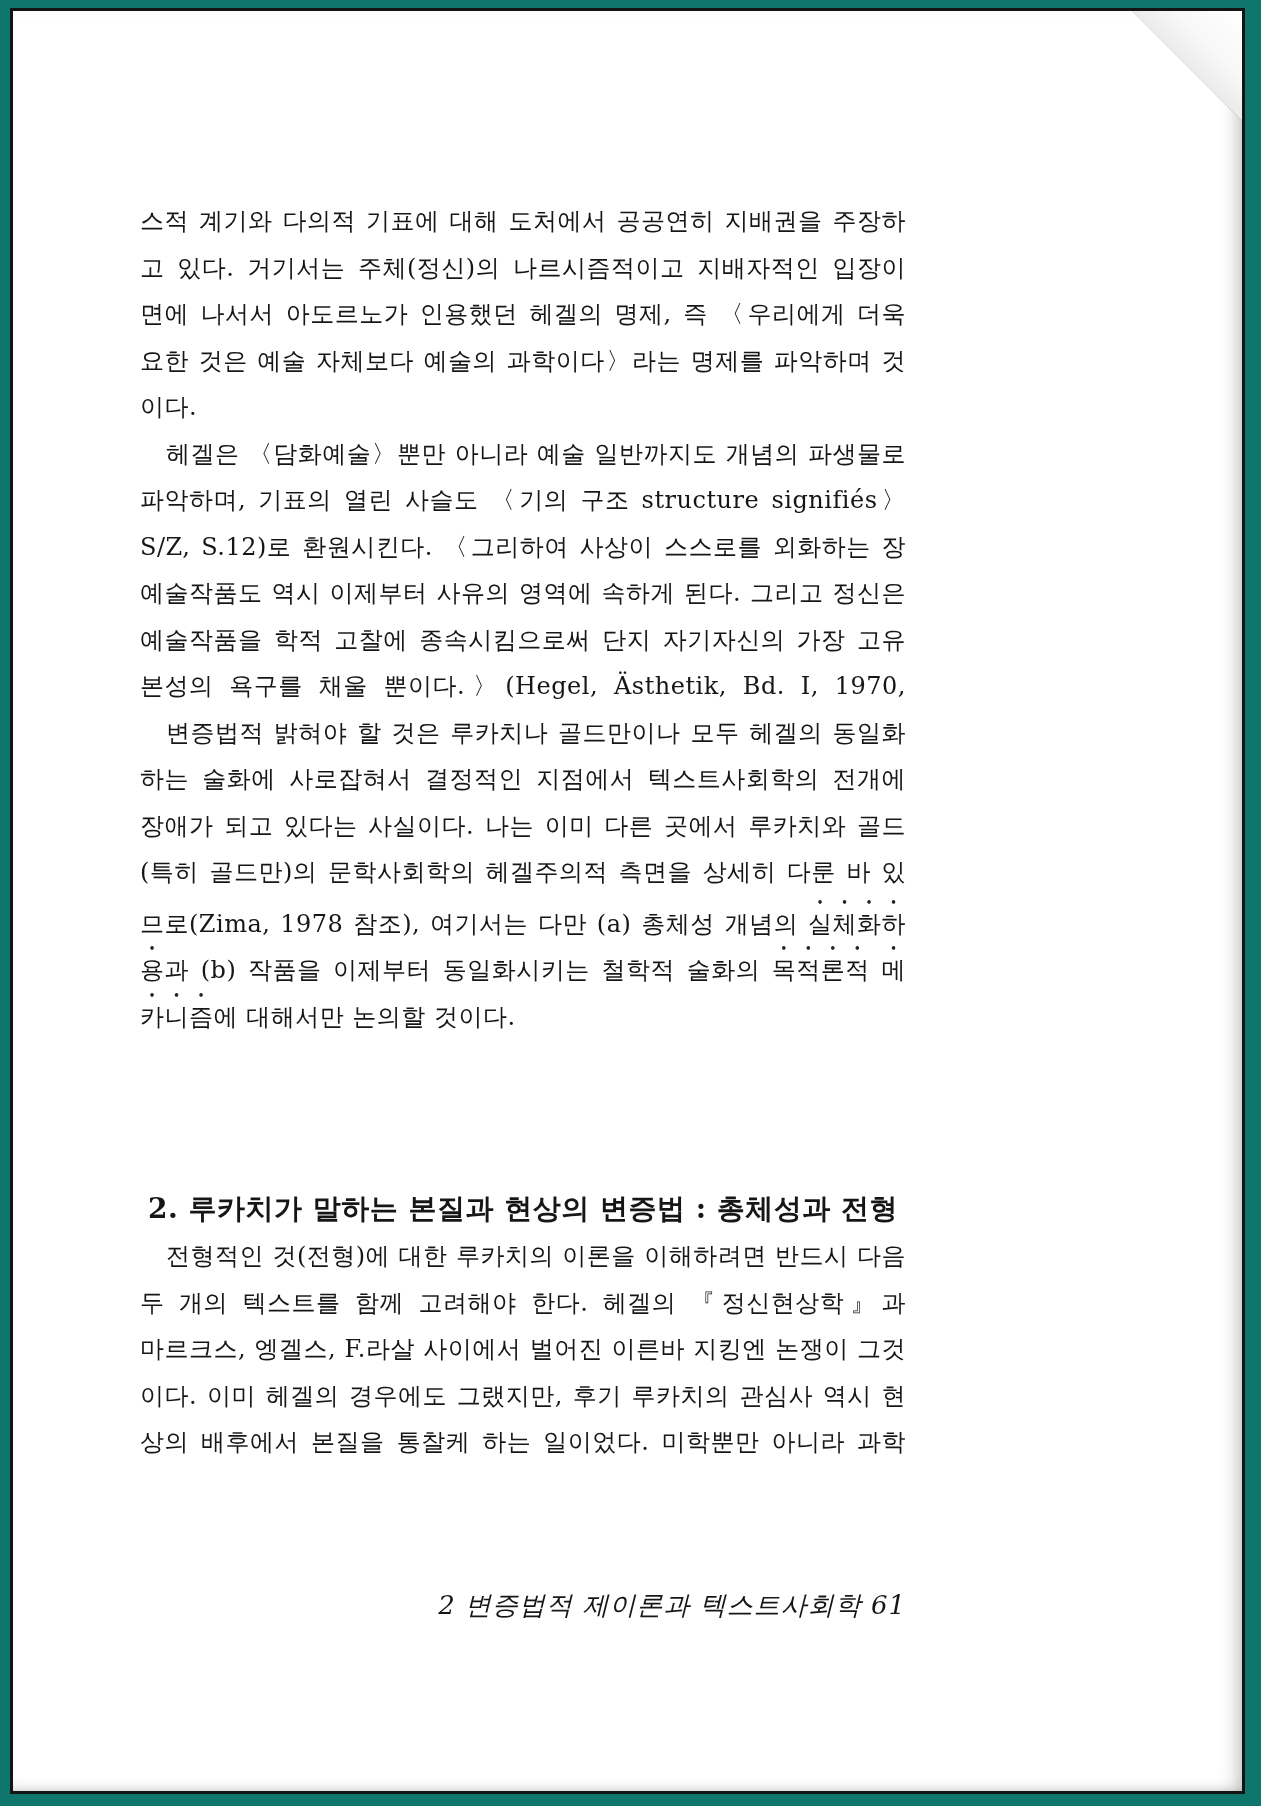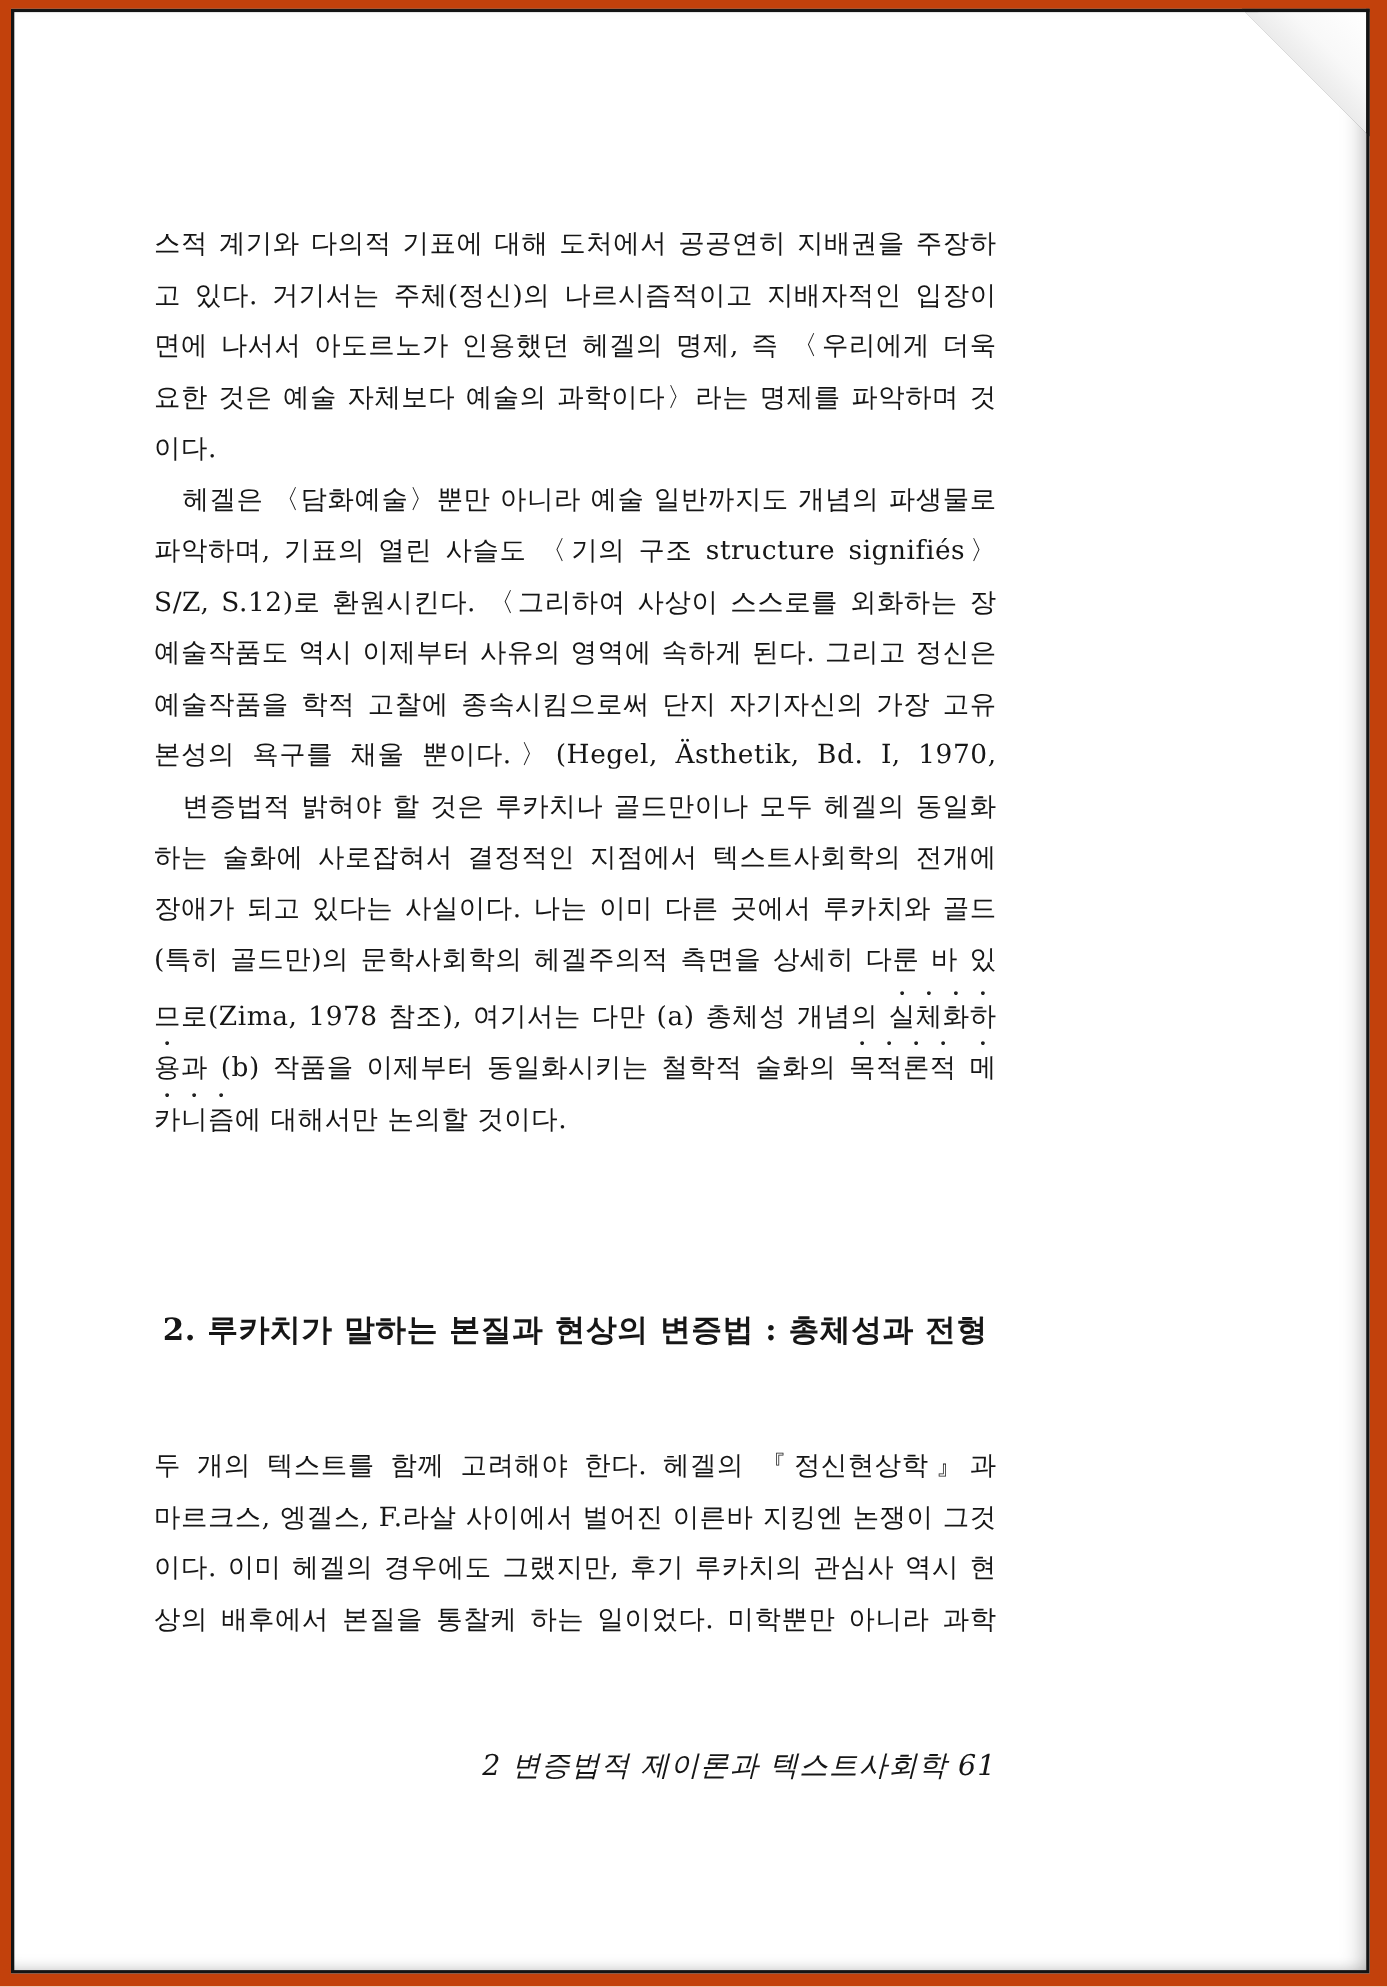--- a/index.html
+++ b/index.html
@@ -3,21 +3,21 @@
 <meta charset="utf-8">
 <style>
   * { margin: 0; padding: 0; box-sizing: border-box; }
   html, body { width: 1261px; height: 1806px; background: #ffffff; }
   body {
     font-family: "DejaVu Serif", "Liberation Serif", serif;
     color: #161616;
     position: relative;
     overflow: hidden;
   }
-  .scan { position: absolute; inset: 0; background: #c2410c; }
+  .scan { position: absolute; inset: 0; background: #0f766e; }
   .page-frame {
     position: absolute;
     left: 10px; top: 8px; right: 16px; bottom: 12px;
     border: 3px solid #141414;
     background: #ffffff;
     box-shadow: inset -14px -4px 22px -14px rgba(0,0,0,0.35),
                 inset 0 -8px 14px -10px rgba(0,0,0,0.18);
   }
   
   .corner-fold {
@@ -56,21 +56,20 @@
   .line.last { text-align-last: left; }
   .line.indent { text-indent: 26px; }
   .emph {
     -webkit-text-emphasis: dot #222222;
     text-emphasis: dot #222222;
     -webkit-text-emphasis-position: over right;
     text-emphasis-position: over right;
   }
   .heading {
     margin-top: 150px;
-    margin-bottom: 76px;
     height: 48px;
     line-height: 48px;
     text-align: center;
     text-align-last: center;
     font-size: 28px;
     font-weight: 600;
     letter-spacing: 0.5px;
   }
   .footer-line {
     position: absolute;
@@ -110,20 +109,21 @@
         <div class="line indent"><span>변증법적 밝혀야 할 것은 루카치나 골드만이나 모두 헤겔의 동일화</span></div>
         <div class="line"><span>하는 술화에 사로잡혀서 결정적인 지점에서 텍스트사회학의 전개에</span></div>
         <div class="line"><span>장애가 되고 있다는 사실이다. 나는 이미 다른 곳에서 루카치와 골드만</span></div>
         <div class="line"><span>(특히 골드만)의 문학사회학의 헤겔주의적 측면을 상세히 다룬 바 있으</span></div>
         <div class="line"><span>므로(Zima, 1978 참조), 여기서는 다만 (a) 총체성 개념의 </span><span class="emph">실체화하는 작</span></div>
         <div class="line"><span class="emph">용</span><span>과 (b) 작품을 이제부터 동일화시키는 철학적 술화의 </span><span class="emph">목적론적 메</span></div>
         <div class="line last"><span class="emph">카니즘</span><span>에 대해서만 논의할 것이다.</span></div>
       </div>
       <div class="heading">2. 루카치가 말하는 본질과 현상의 변증법 : 총체성과 전형</div>
       <div class="para">
+        <div class="line indent"><span>전형적인 것(전형)에 대한 루카치의 이론을 이해하려면 반드시 다음</span></div>
         <div class="line"><span>두 개의 텍스트를 함께 고려해야 한다. 헤겔의 『정신현상학』과 1859년</span></div>
         <div class="line"><span>마르크스, 엥겔스, F.라살 사이에서 벌어진 이른바 지킹엔 논쟁이 그것</span></div>
         <div class="line"><span>이다. 이미 헤겔의 경우에도 그랬지만, 후기 루카치의 관심사 역시 현</span></div>
         <div class="line"><span>상의 배후에서 본질을 통찰케 하는 일이었다. 미학뿐만 아니라 과학</span></div>
       </div>
     </div>
 
   <div class="footer-line">2 변증법적 제이론과 텍스트사회학 61</div>
 </div>
 

